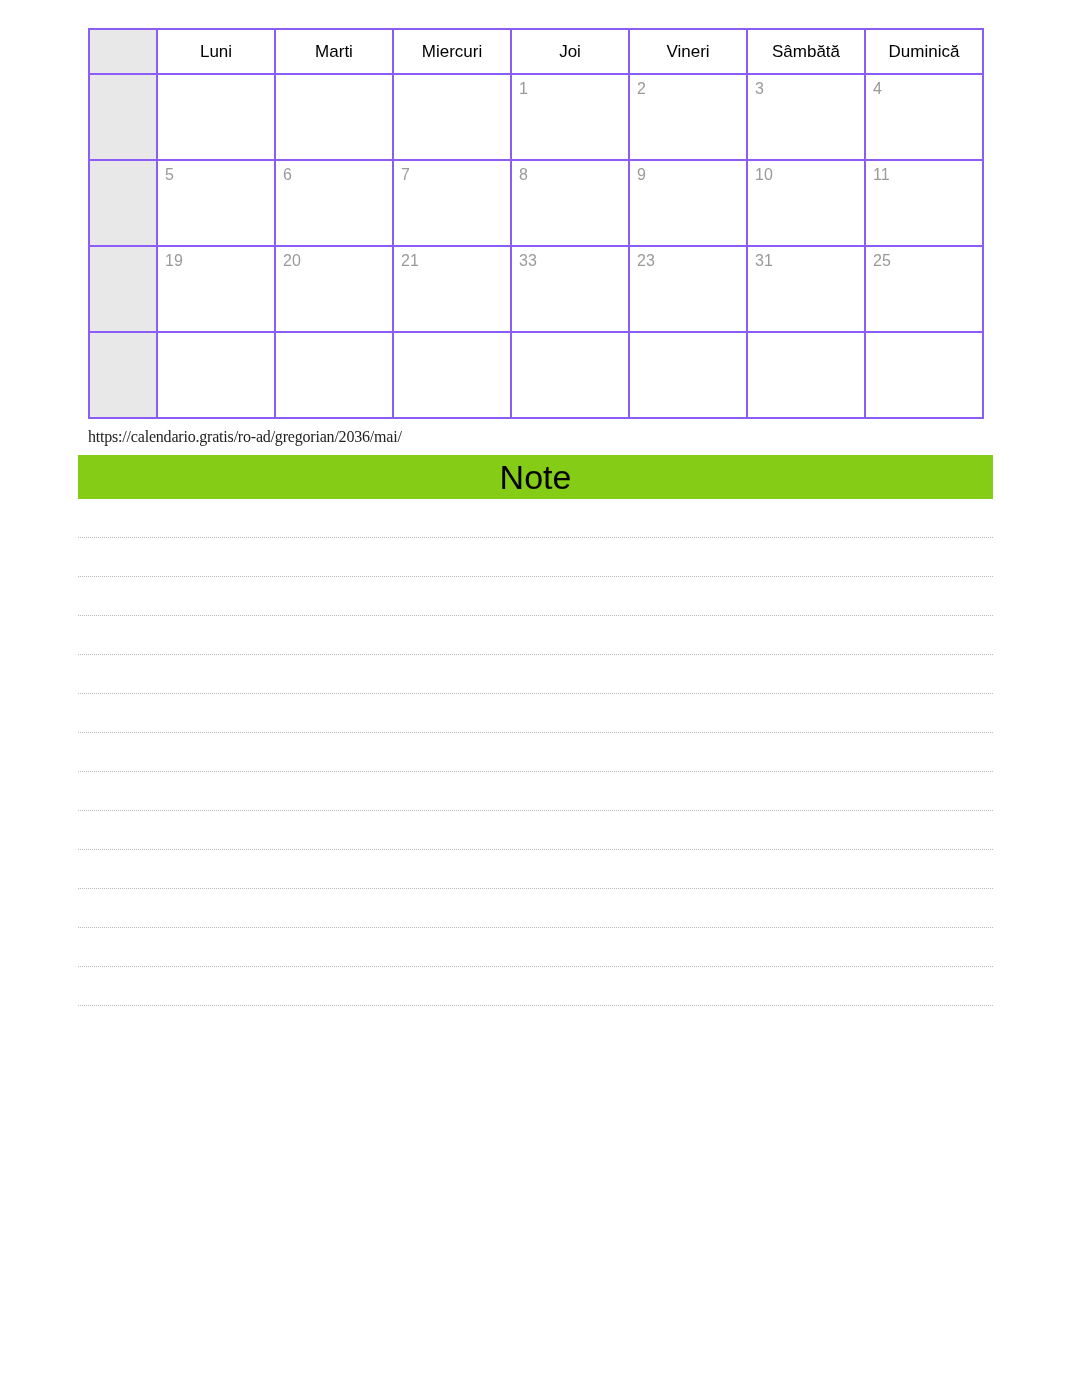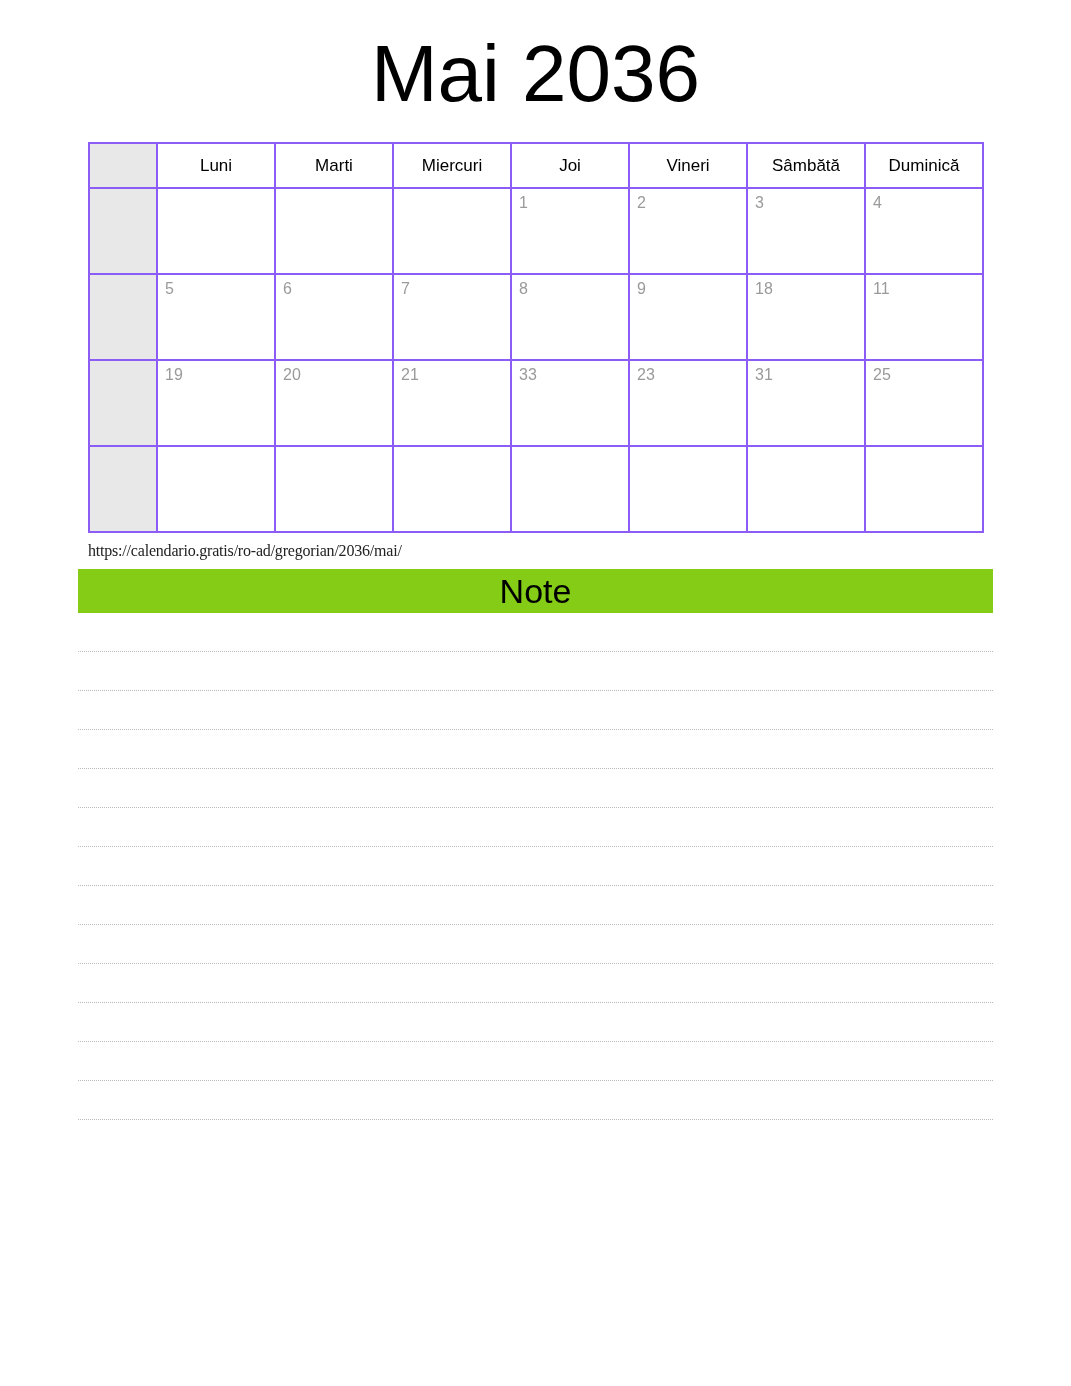--- a/index.html
+++ b/index.html
@@ -109,21 +109,20 @@
   }
   .note-line:first-child {
     border-top: 0;
   }
 </style>
 </head>
 <body>
 
 <div class="page">
 
-  <h1 class="title">Mai 2036</h1>
 
   <div class="calendar-wrap">
     <table class="calendar">
       <colgroup>
         <col class="spacer">
         <col class="day">
           <col class="day">
           <col class="day">
           <col class="day">
           <col class="day">
@@ -178,21 +177,21 @@
           <td class="daycell">
               <span class="num">7</span>
             </td>
           <td class="daycell">
               <span class="num">8</span>
             </td>
           <td class="daycell">
               <span class="num">9</span>
             </td>
           <td class="daycell">
-              <span class="num">18</span>
+              <span class="num">10</span>
             </td>
           <td class="daycell">
               <span class="num">11</span>
             </td>
         </tr>
         <tr>
           <td class="spacer-cell"></td>
           <td class="daycell">
               <span class="num">19</span>
             </td>

